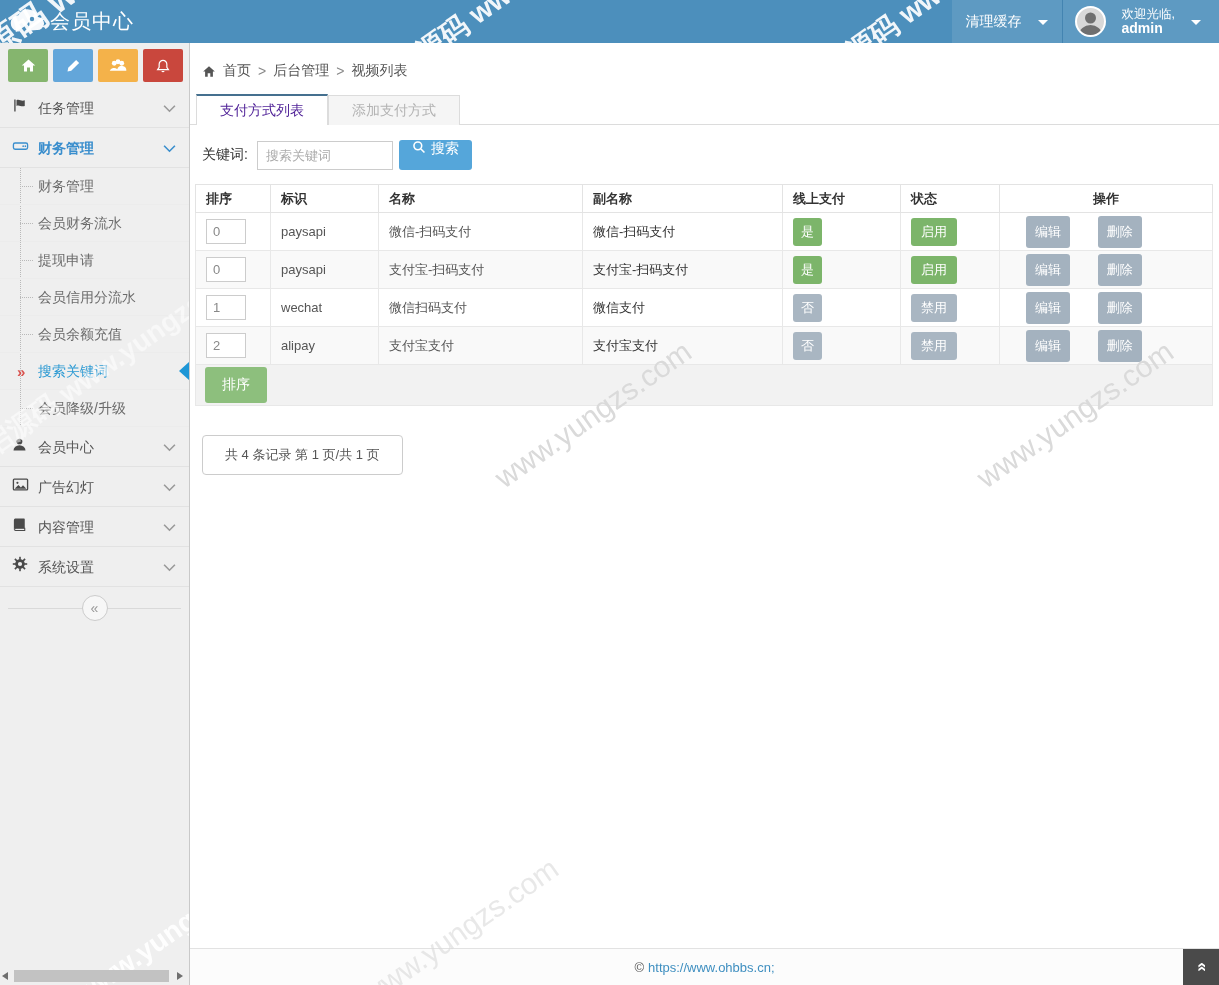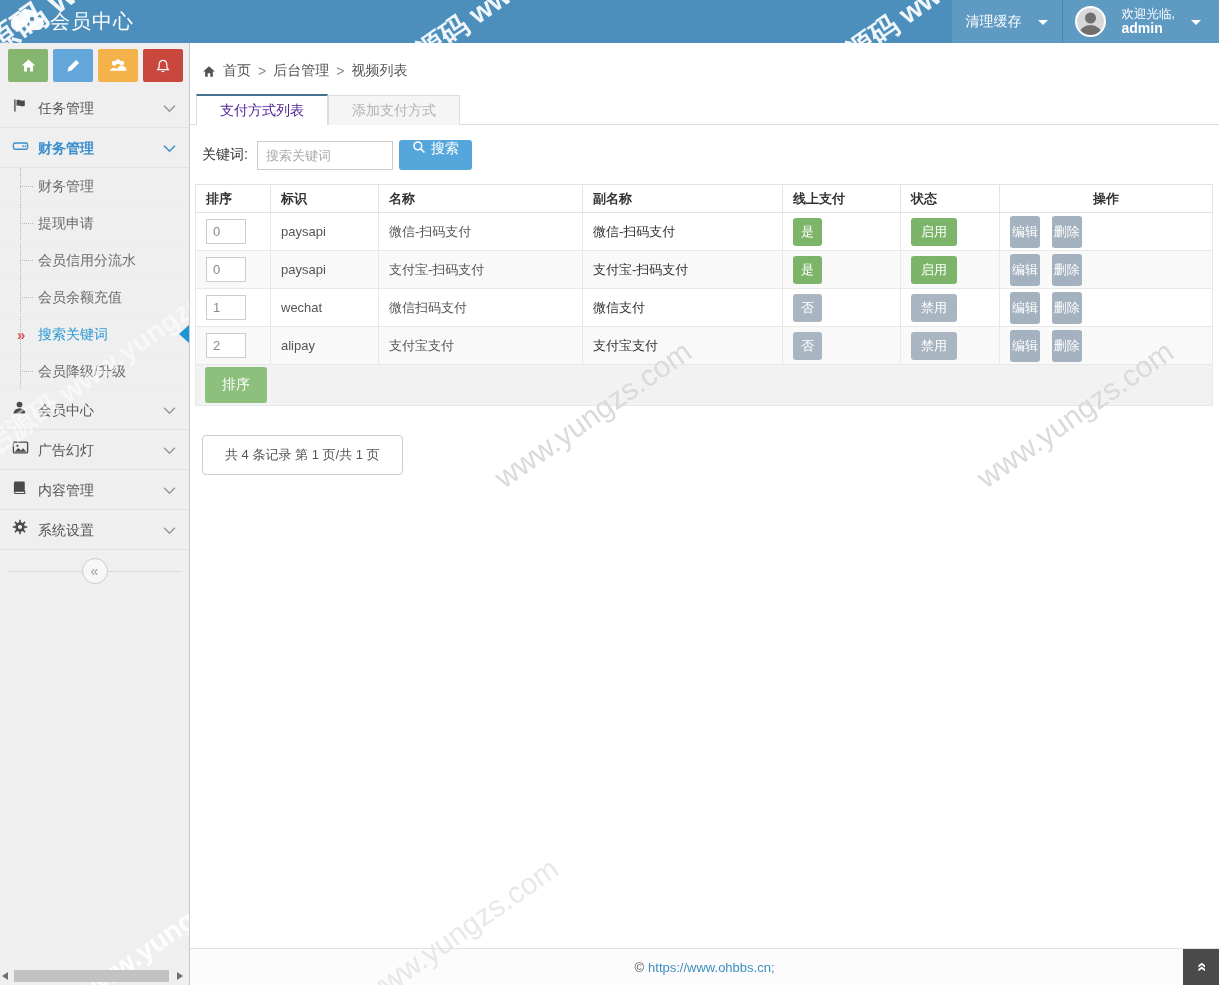--- a/index.html
+++ b/index.html
@@ -107,22 +107,22 @@
     background:#fff; }
   tr.alt td { background:#f9f9f9; }
   td.subname { color:#333; }
   .sort-input { width:40px; height:25px; border:1px solid #ccc; color:#888; font-size:13px;
     padding-left:6px; font-family:inherit; background:#fff; }
   .badge { display:inline-block; color:#fff; font-size:13px; border-radius:3px; padding:5px 8px; }
   .badge.wide { padding:5px 10px; cursor:pointer; }
   .bg-green { background:#7cb56a; }
   .bg-gray { background:#a9b6c2; }
   .op-btn { display:inline-block; background:#a4b2bf; color:#fff; font-size:13px;
-    border:none; border-radius:3px; padding:7px 2px; margin-right:8px; cursor:pointer;
-    font-family:inherit; }
+    border:none; border-radius:3px; padding:7px 9px; margin-right:8px; cursor:pointer;
+    font-family:inherit;margin-left:16px; }
   tfoot td { background:#f2f2f2; height:41px; }
   .sort-submit { background:#8dbf7d; color:#fff; border:none; border-radius:3px;
     font-size:14px; padding:9px 17px; cursor:pointer; font-family:inherit; }
 
   .pagebox { display:inline-block; margin:29px 0 0 12px; padding:10px 22px;
     border:1px solid #ccc; border-radius:4px; font-size:13px; color:#555; }
 
   .pagefooter { position:absolute; left:0; right:0; bottom:0; height:37px; background:#fcfcfc;
     border-top:1px solid #e2e2e2; display:flex; align-items:center; justify-content:center;
     font-size:13px; color:#555; gap:4px; }
@@ -226,20 +226,23 @@
         </svg></span>
     <span style="font-weight:bold;">财务管理</span>
     <span class="chev"><svg width="13" height="9" viewBox="0 0 14 10">
           <polyline points="1,2 7,8 13,2" fill="none" stroke="currentColor" stroke-width="1.8"></polyline>
         </svg></span>
   </div>
 
   <div class="submenu">
     <div class="sitem">
       <span>财务管理</span>
+    </div>
+    <div class="sitem">
+      <span>会员财务流水</span>
     </div>
     <div class="sitem">
       <span>提现申请</span>
     </div>
     <div class="sitem">
       <span>会员信用分流水</span>
     </div>
     <div class="sitem">
       <span>会员余额充值</span>
     </div>

